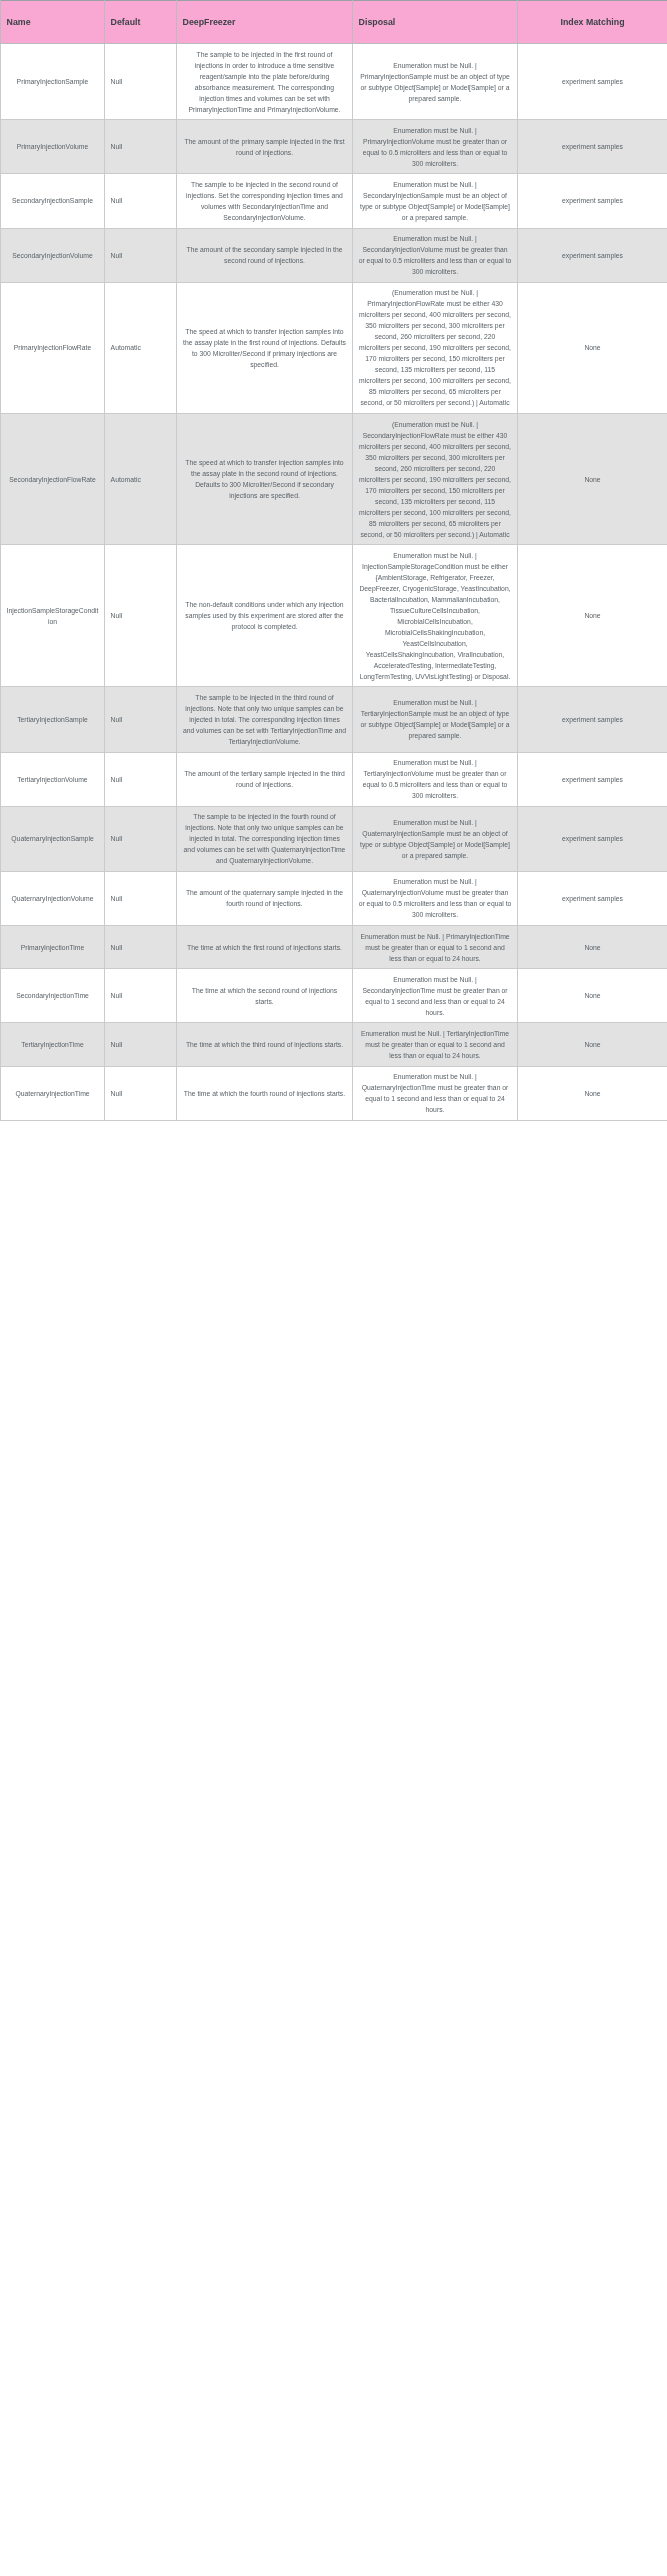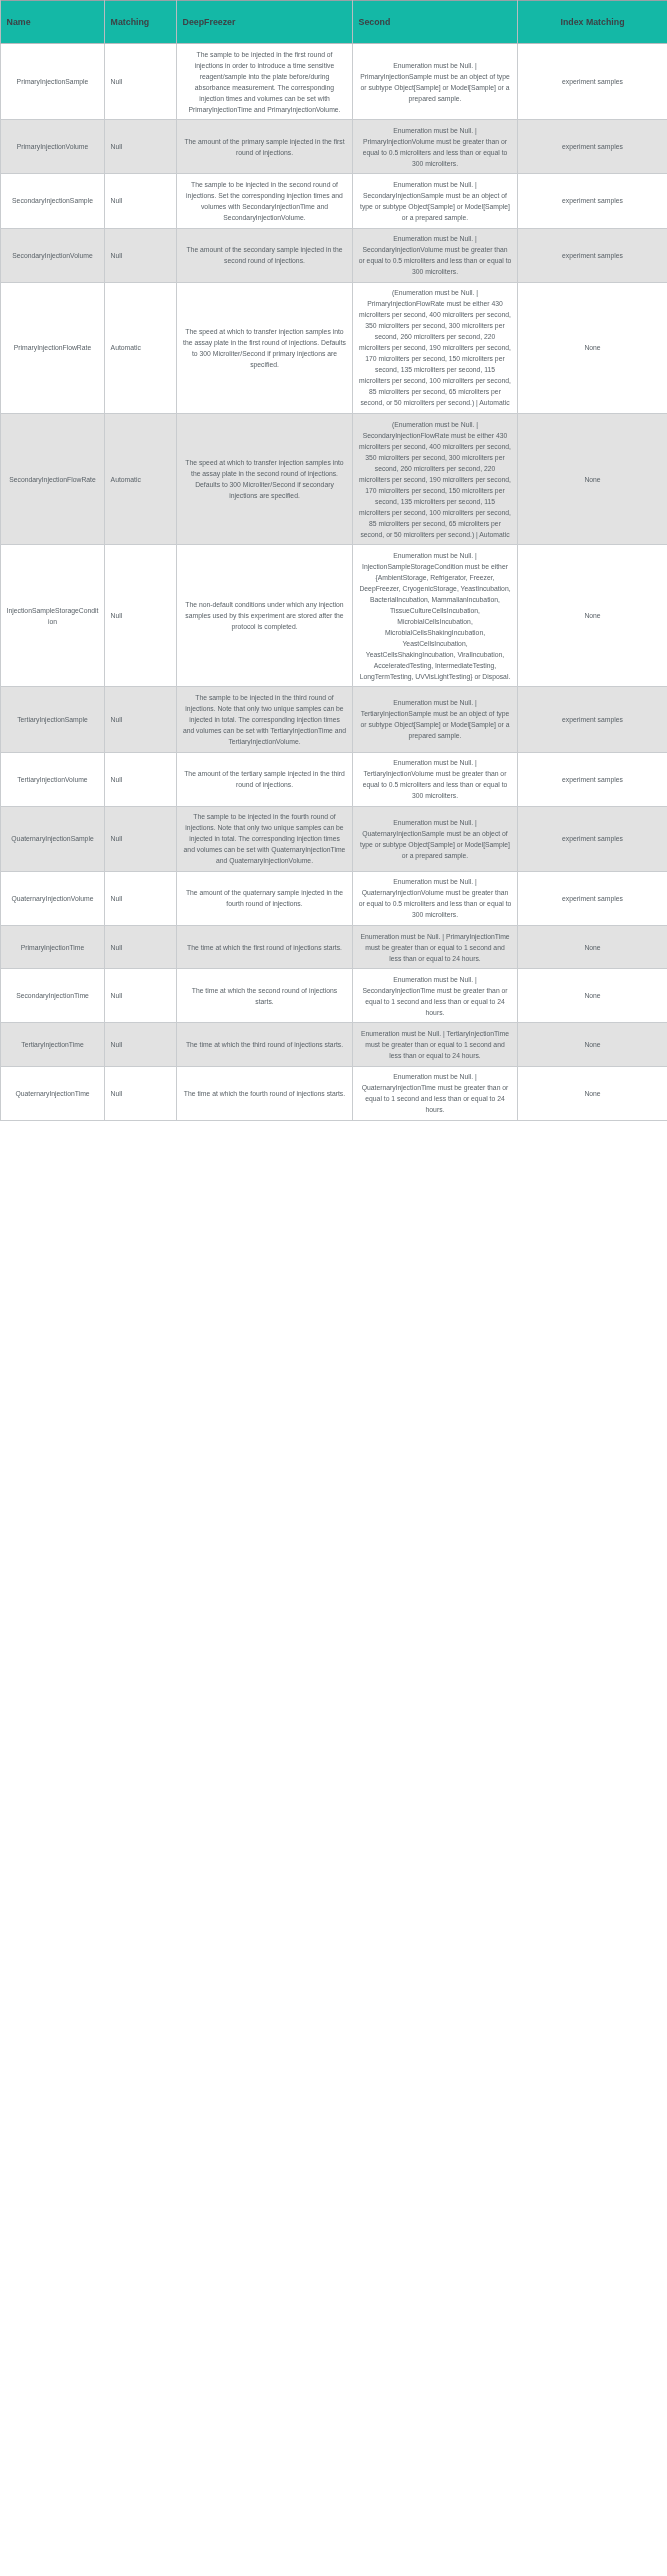--- a/index.html
+++ b/index.html
@@ -18,21 +18,21 @@
     table-layout: fixed;
     border: 0.9px solid #9aa0a6;
   }
   #options-table col.c-name    { width: 104px; }
   #options-table col.c-default { width: 72px;  }
   #options-table col.c-desc    { width: 176px; }
   #options-table col.c-pattern { width: 165px; }
   #options-table col.c-index   { width: 150px; }
 
   #options-table thead th {
-    background: #14b8a6;
+    background: #f9a8d4;
     border: 0.9px solid #b8bcc0;
     border-top: none;
     font-size: 8.8px;
     font-weight: bold;
     color: #3c4246;
     padding: 5.6px 5.6px 6.5px 5.6px;
     vertical-align: middle;
     height: 43px;
     box-sizing: border-box;
   }
@@ -88,23 +88,23 @@
   <colgroup>
     <col class="c-name">
     <col class="c-default">
     <col class="c-desc">
     <col class="c-pattern">
     <col class="c-index">
   </colgroup>
   <thead>
     <tr>
       <th class="h-left">Name</th>
-      <th class="h-left">Matching</th>
+      <th class="h-left">Default</th>
       <th class="h-left">DeepFreezer</th>
-      <th class="h-left">Second</th>
+      <th class="h-left">Disposal</th>
       <th class="h-center">Index Matching</th>
     </tr>
   </thead>
   <tbody id="table-body">
       <tr class="plain">
         <td class="cell-name">PrimaryInjectionSample</td>
         <td class="cell-default">Null</td>
         <td class="cell-desc">The sample to be injected in the first round of injections in order to introduce a time sensitive reagent/sample into the plate before/during absorbance measurement. The corresponding injection times and volumes can be set with PrimaryInjectionTime and PrimaryInjectionVolume.</td>
         <td class="cell-pattern">Enumeration must be Null. | PrimaryInjectionSample must be an object of type or subtype Object[Sample] or Model[Sample] or a prepared sample.</td>
         <td class="cell-index">experiment samples</td>

